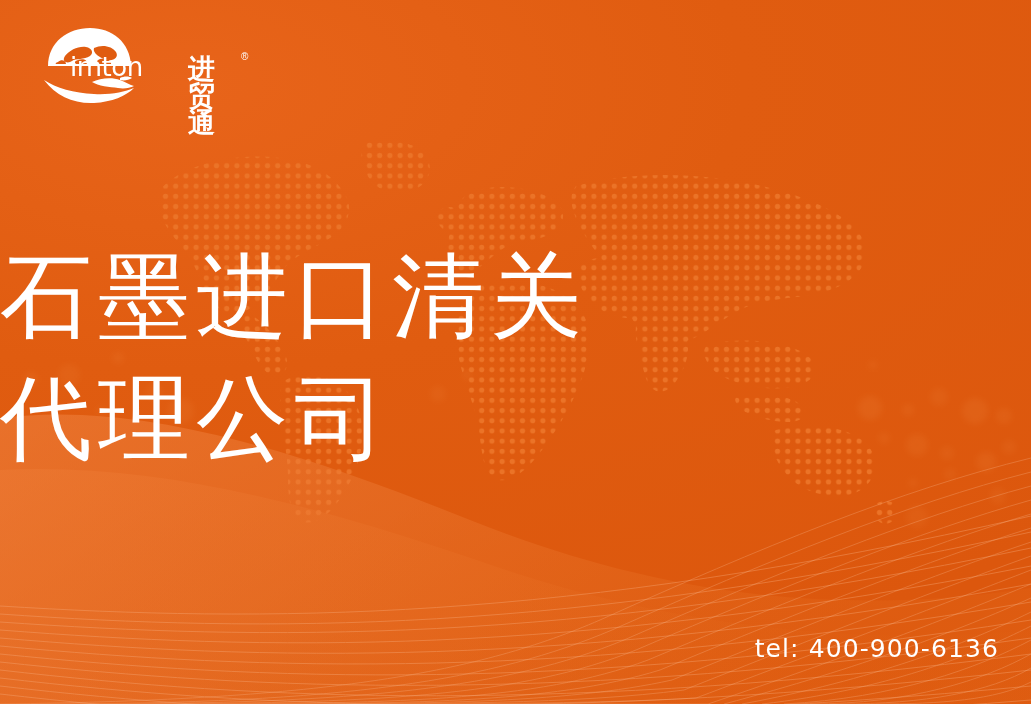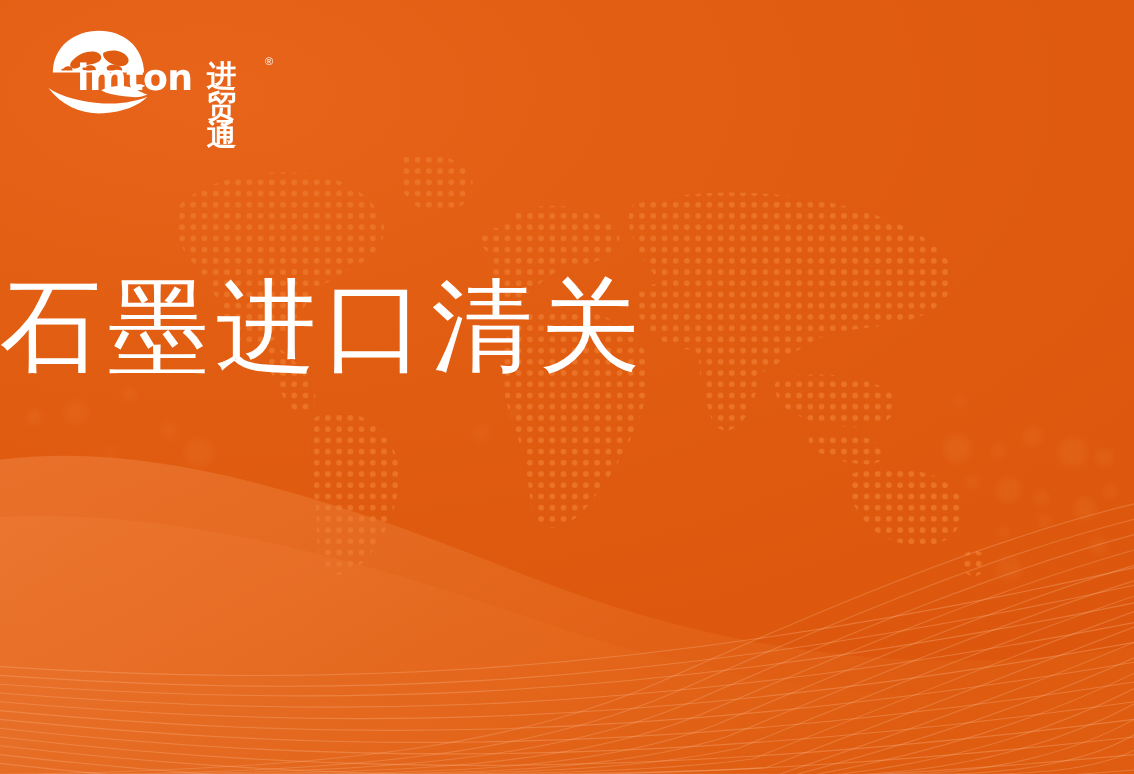--- a/index.html
+++ b/index.html
@@ -58,22 +58,22 @@
     height: 78px;
     display: flex;
     align-items: center;
   }
   .logo-mark { position: absolute; left: 0; top: 0; }
   .logo-word {
     position: absolute;
     left: 36px;
     top: 28px;
     color: #ffffff;
-    font-size: 33px;
-    font-weight: 700;
+    font-size: 26px;
+    font-weight: 400;
     letter-spacing: -0.5px;
     line-height: 1;
     font-family: "DejaVu Sans", sans-serif;
   }
   .logo-cn {
     position: absolute;
     left: 130px;
     top: 30px;
     color: #ffffff;
     font-size: 27px;
@@ -287,16 +287,18 @@
         <path d="M86,52 C90,50 95,50 98,52 C95,54 90,55 86,54 Z"></path>
       </g>
     </svg>
     <div class="logo-word">imton</div>
     <div class="logo-cn">进贸通</div>
     <div class="logo-tm">®</div>
   </div>
 
   <div class="headline">
     <span class="headline-line">石墨进口清关</span>
+    <span class="headline-line">代理公司</span>
   </div>
 
+  <div class="tel">tel: 400-900-6136</div>
 
 </div>
 
 </body></html>

